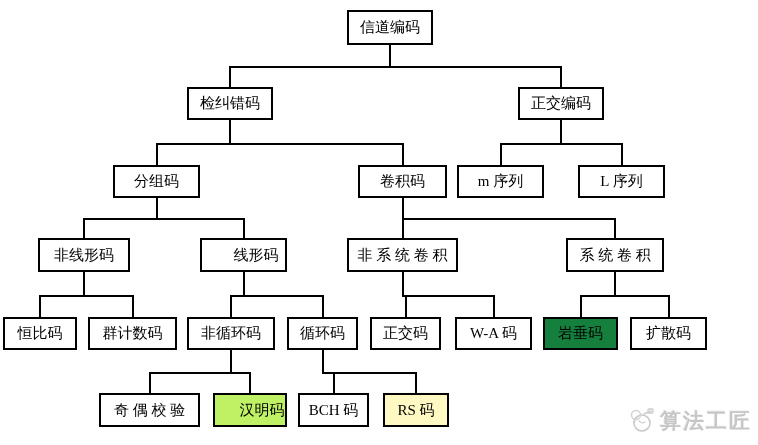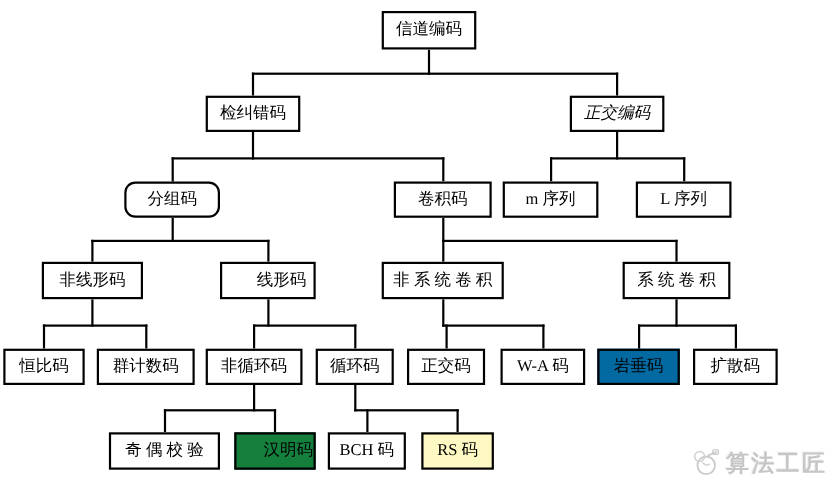--- a/index.html
+++ b/index.html
@@ -95,39 +95,39 @@
       <div class="line" style="left: 230px; top: 350px; width: 2px; height: 24px; background: rgb(0, 0, 0);"></div>
       <div class="line" style="left: 149px; top: 372px; width: 102px; height: 2px; background: rgb(0, 0, 0);"></div>
       <div class="line" style="left: 149px; top: 372px; width: 2px; height: 21px; background: rgb(0, 0, 0);"></div>
       <div class="line" style="left: 249px; top: 372px; width: 2px; height: 21px; background: rgb(0, 0, 0);"></div>
       <div class="line" style="left: 322px; top: 350px; width: 2px; height: 24px; background: rgb(0, 0, 0);"></div>
       <div class="line" style="left: 322px; top: 372px; width: 95px; height: 2px; background: rgb(0, 0, 0);"></div>
       <div class="line" style="left: 333px; top: 372px; width: 2px; height: 21px; background: rgb(0, 0, 0);"></div>
       <div class="line" style="left: 415px; top: 372px; width: 2px; height: 21px; background: rgb(0, 0, 0);"></div>
       <div class="node" style="left: 347px; top: 10px; width: 86px; height: 35px; border-color: rgb(0, 0, 0); background: rgb(255, 255, 255);">信道编码</div>
       <div class="node" style="left: 187px; top: 87px; width: 86px; height: 33px; border-color: rgb(0, 0, 0); background: rgb(255, 255, 255);">检纠错码</div>
-      <div class="node" style="left: 518px; top: 87px; width: 86px; height: 33px; border-color: rgb(0, 0, 0); background: rgb(255, 255, 255); font-style: italic;">正交编码</div>
-      <div class="node" style="left: 113px; top: 165px; width: 87px; height: 33px; border-color: rgb(0, 0, 0); background: rgb(255, 255, 255); border-radius: 10px;">分组码</div>
+      <div class="node" style="left: 518px; top: 87px; width: 86px; height: 33px; border-color: rgb(0, 0, 0); background: rgb(255, 255, 255);">正交编码</div>
+      <div class="node" style="left: 113px; top: 165px; width: 87px; height: 33px; border-color: rgb(0, 0, 0); background: rgb(255, 255, 255);">分组码</div>
       <div class="node" style="left: 358px; top: 165px; width: 89px; height: 33px; border-color: rgb(0, 0, 0); background: rgb(255, 255, 255);">卷积码</div>
       <div class="node" style="left: 457px; top: 165px; width: 87px; height: 33px; border-color: rgb(0, 0, 0); background: rgb(255, 255, 255);">m 序列</div>
       <div class="node" style="left: 578px; top: 165px; width: 87px; height: 33px; border-color: rgb(0, 0, 0); background: rgb(255, 255, 255); text-align: center;">L 序列</div>
       <div class="node" style="left: 38px; top: 238px; width: 92px; height: 34px; border-color: rgb(0, 0, 0); background: rgb(255, 255, 255);">非线形码</div>
       <div class="node" style="left: 200px; top: 238px; width: 87px; height: 34px; border-color: rgb(0, 0, 0); background: rgb(255, 255, 255); padding-left: 25px;">线形码</div>
       <div class="node" style="left: 347px; top: 238px; width: 111px; height: 34px; border-color: rgb(0, 0, 0); background: rgb(255, 255, 255);">非 系 统 卷 积</div>
       <div class="node" style="left: 566px; top: 238px; width: 98px; height: 34px; border-color: rgb(0, 0, 0); background: rgb(255, 255, 255);">系 统 卷 积</div>
       <div class="node" style="left: 3px; top: 317px; width: 74px; height: 33px; border-color: rgb(0, 0, 0); background: rgb(255, 255, 255);">恒比码</div>
       <div class="node" style="left: 88px; top: 317px; width: 89px; height: 33px; border-color: rgb(0, 0, 0); background: rgb(255, 255, 255);">群计数码</div>
       <div class="node" style="left: 187px; top: 317px; width: 88px; height: 33px; border-color: rgb(0, 0, 0); background: rgb(255, 255, 255);">非循环码</div>
       <div class="node" style="left: 287px; top: 317px; width: 71px; height: 33px; border-color: rgb(0, 0, 0); background: rgb(255, 255, 255);">循环码</div>
       <div class="node" style="left: 370px; top: 317px; width: 71px; height: 33px; border-color: rgb(0, 0, 0); background: rgb(255, 255, 255);">正交码</div>
       <div class="node" style="left: 455px; top: 317px; width: 77px; height: 33px; border-color: rgb(0, 0, 0); background: rgb(255, 255, 255);">W-A 码</div>
-      <div class="node" style="left: 543px; top: 317px; width: 75px; height: 33px; border-color: rgb(0, 0, 0); background: #0369a1;">岩垂码</div>
+      <div class="node" style="left: 543px; top: 317px; width: 75px; height: 33px; border-color: rgb(0, 0, 0); background: #15803d;">岩垂码</div>
       <div class="node" style="left: 630px; top: 317px; width: 77px; height: 33px; border-color: rgb(0, 0, 0); background: rgb(255, 255, 255);">扩散码</div>
       <div class="node" style="left: 99px; top: 393px; width: 101px; height: 34px; border-color: rgb(0, 0, 0); background: rgb(255, 255, 255);">奇 偶 校 验</div>
-      <div class="node" style="left: 213px; top: 393px; width: 74px; height: 34px; border-color: rgb(0, 0, 0); background: #15803d; padding-left: 24px;">汉明码</div>
+      <div class="node" style="left: 213px; top: 393px; width: 74px; height: 34px; border-color: rgb(0, 0, 0); background: #bef264; padding-left: 24px;">汉明码</div>
       <div class="node" style="left: 298px; top: 393px; width: 71px; height: 34px; border-color: rgb(0, 0, 0); background: rgb(255, 255, 255);">BCH 码</div>
       <div class="node" style="left: 383px; top: 393px; width: 66px; height: 34px; border-color: rgb(0, 0, 0); background: #fef9c3;">RS 码</div>
     </div>
   <div class="watermark">
     <span class="wm-icon">
       <svg width="28" height="28" viewBox="0 0 28 28" fill="none">
         <circle cx="15" cy="16" r="8" stroke="#c9c9c9" stroke-width="1.6"></circle>
         <circle cx="9" cy="8" r="4.5" stroke="#d2d2d2" stroke-width="1.4"></circle>
         <path d="M17 7 L24 4" stroke="#cccccc" stroke-width="1.6" stroke-linecap="round"></path>
         <rect x="21" y="2" width="5" height="4" rx="1" stroke="#cccccc" stroke-width="1.3"></rect>

